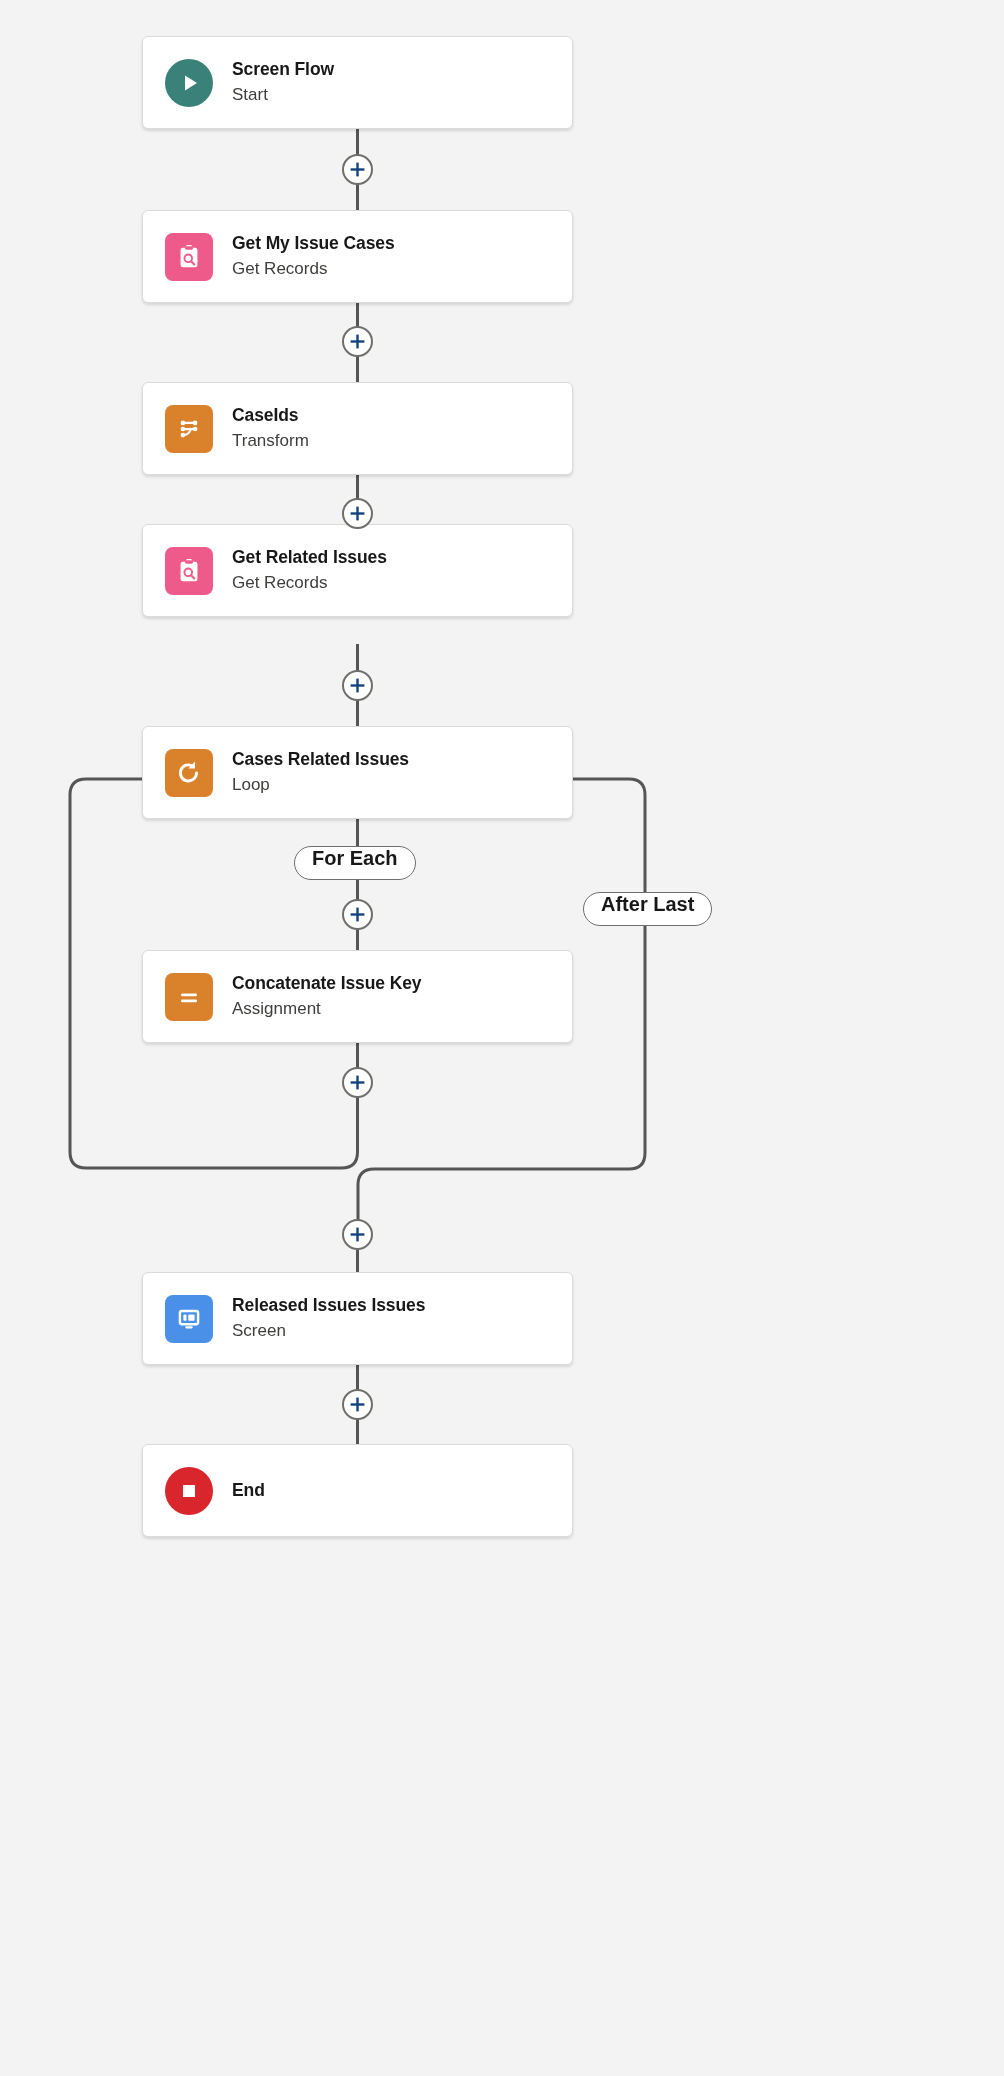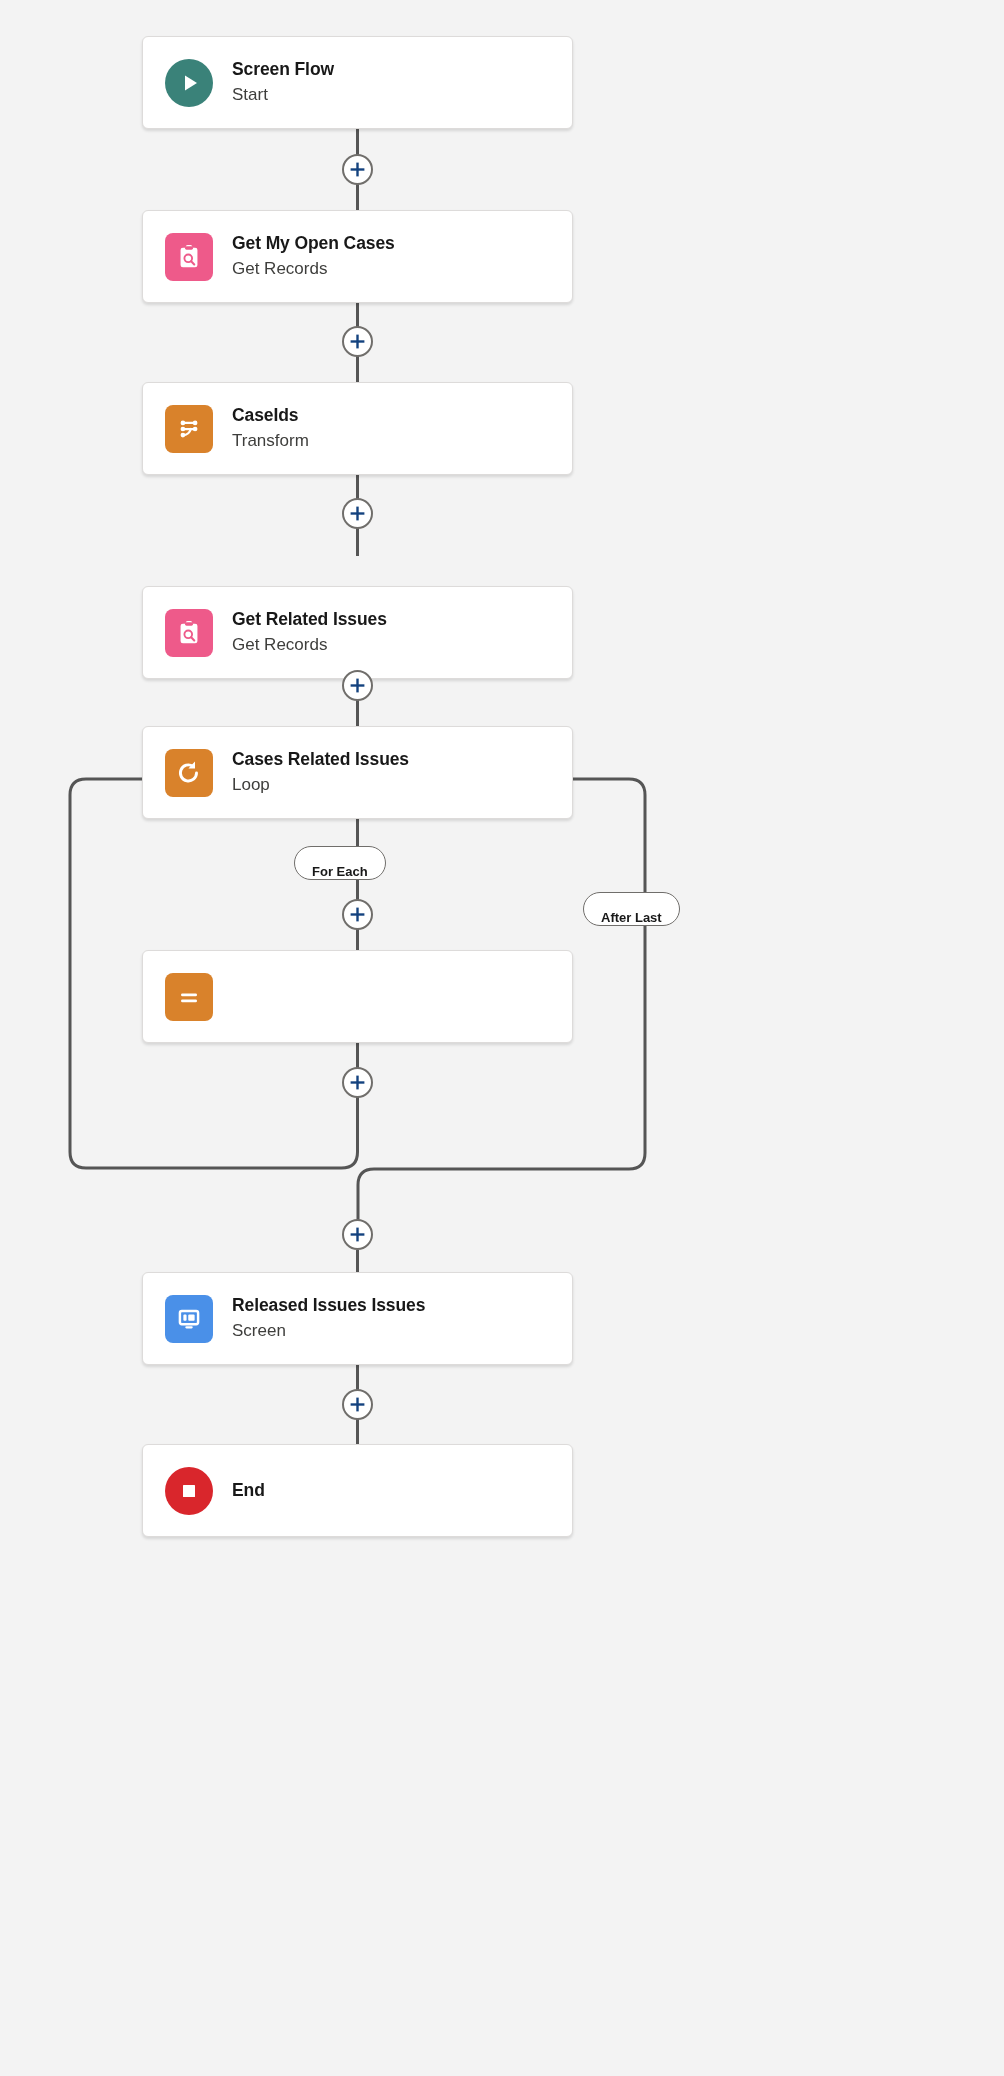--- a/index.html
+++ b/index.html
@@ -91,23 +91,23 @@
 
   
   .pill {
     position: absolute;
     height: 34px;
     padding: 0 17px;
     background: #ffffff;
     border: 1px solid #706e6b;
     border-radius: 17px;
     display: flex;
-    align-items: flex-end;
+    align-items: flex-start;
     justify-content: center;
-    font-size: 13px;
+    font-size: 20px;
     font-weight: bold;
     color: #181818;
     z-index: 4;
     white-space: nowrap;
   }
 </style>
 </head>
 <body>
 
 <div id="canvas">
@@ -155,21 +155,21 @@
     <div class="node-icon ic-getrecords">
       <svg width="30" height="30" viewBox="0 0 32 32" aria-hidden="true">
         <rect x="7" y="6" width="18" height="21" rx="2.5" fill="#ffffff"></rect>
         <rect x="12.5" y="3.2" width="7" height="5" rx="2" fill="#ffffff"></rect>
         <rect x="11.8" y="4.6" width="8.4" height="3.6" rx="1.5" fill="#ee5a8a"></rect>
         <circle cx="15.2" cy="17.4" r="4.1" fill="none" stroke="#ee5a8a" stroke-width="2"></circle>
         <line x1="18.3" y1="20.6" x2="21.6" y2="23.9" stroke="#ee5a8a" stroke-width="2.2" stroke-linecap="round"></line>
       </svg>
     </div>
     <div class="node-text">
-      <span class="node-title">Get My Open Cases</span>
+      <span class="node-title">Get My Issue Cases</span>
       <span class="node-sub">Get Records</span>
     </div>
   </div>
 
   <div class="node tall" style="top:382px">
     <div class="node-icon ic-transform">
       <svg width="30" height="30" viewBox="0 0 32 32" aria-hidden="true">
         <g fill="none" stroke="#ffffff" stroke-width="2.4" stroke-linecap="round">
           <line x1="9.5" y1="9.5" x2="22.5" y2="9.5"></line>
           <line x1="9.5" y1="16" x2="22.5" y2="16"></line>
@@ -183,21 +183,21 @@
           <circle cx="9.5" cy="22.5" r="2.5"></circle>
         </g>
       </svg>
     </div>
     <div class="node-text">
       <span class="node-title">CaseIds</span>
       <span class="node-sub">Transform</span>
     </div>
   </div>
 
-  <div class="node tall" style="top:586px">
+  <div class="node tall" style="top:524px">
     <div class="node-icon ic-getrecords">
       <svg width="30" height="30" viewBox="0 0 32 32" aria-hidden="true">
         <rect x="7" y="6" width="18" height="21" rx="2.5" fill="#ffffff"></rect>
         <rect x="12.5" y="3.2" width="7" height="5" rx="2" fill="#ffffff"></rect>
         <rect x="11.8" y="4.6" width="8.4" height="3.6" rx="1.5" fill="#ee5a8a"></rect>
         <circle cx="15.2" cy="17.4" r="4.1" fill="none" stroke="#ee5a8a" stroke-width="2"></circle>
         <line x1="18.3" y1="20.6" x2="21.6" y2="23.9" stroke="#ee5a8a" stroke-width="2.2" stroke-linecap="round"></line>
       </svg>
     </div>
     <div class="node-text">
@@ -219,20 +219,24 @@
     </div>
   </div>
 
   <div class="node tall" style="top:950px">
     <div class="node-icon ic-assignment">
       <svg width="30" height="30" viewBox="0 0 32 32" aria-hidden="true">
         <rect x="7.5" y="12.2" width="17" height="3.1" rx="1.4" fill="#ffffff"></rect>
         <rect x="7.5" y="18.6" width="17" height="3.1" rx="1.4" fill="#ffffff"></rect>
       </svg>
     </div>
+    <div class="node-text">
+      <span class="node-title">Concatenate Issue Key</span>
+      <span class="node-sub">Assignment</span>
+    </div>
   </div>
 
   <div class="node tall" style="top:1272px">
     <div class="node-icon ic-screen">
       <svg width="30" height="30" viewBox="0 0 32 32" aria-hidden="true">
         <rect x="6.3" y="7.5" width="19.4" height="14" rx="2" fill="none" stroke="#ffffff" stroke-width="2.6"></rect>
         <rect x="10" y="11.2" width="3.4" height="6.6" rx="1" fill="#ffffff"></rect>
         <rect x="15.2" y="11.2" width="6.8" height="6.6" rx="1" fill="#ffffff"></rect>
         <rect x="12" y="23.6" width="8" height="2.4" rx="1.2" fill="#ffffff"></rect>
       </svg>

